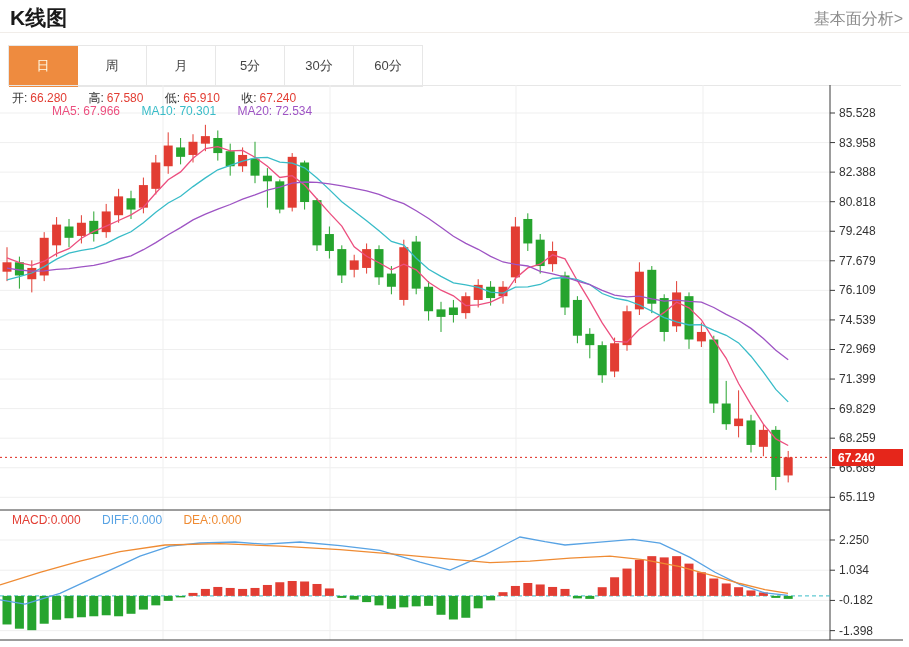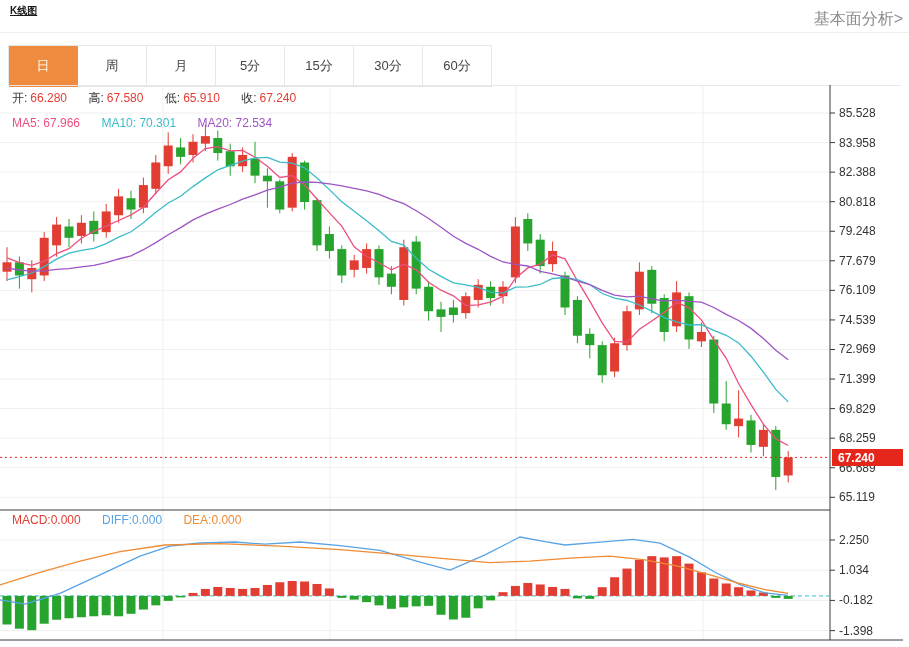--- a/index.html
+++ b/index.html
@@ -1,18 +1,18 @@
 <!DOCTYPE html>
 <html><head>
 <meta charset="utf-8">
 <style>
   html,body{margin:0;padding:0;background:#fff;}
   #app{position:relative;width:909px;height:647px;background:#fff;overflow:hidden;
        font-family:"Liberation Sans","DejaVu Sans",sans-serif;}
-  .title{position:absolute;left:10px;top:4px;font-size:10px;font-weight:700;color:#1a1a1a;text-decoration:underline;}
+  .title{position:absolute;left:10px;top:4px;font-size:21px;font-weight:700;color:#1a1a1a;}
   .toplink{position:absolute;right:6px;top:9px;font-size:16px;color:#8c8c8c;cursor:pointer;}
   .divider{position:absolute;left:0;top:32px;width:909px;height:1px;background:#f1ede9;}
   .tabs{position:absolute;left:8px;top:45px;height:40px;display:flex;border-top:1px solid #e7e7e7;
         border-left:1px solid #e7e7e7;}
   .tabs-underline{position:absolute;left:8px;top:85px;width:893px;height:1px;background:#e7e7e7;}
   .tab{width:68px;height:40px;line-height:40px;text-align:center;font-size:13px;color:#444;
        border-right:1px solid #e7e7e7;border-bottom:1px solid #e7e7e7;background:#fff;cursor:pointer;}
   .tab.active{background:#ee8b3f;color:#fffbe8;border-color:#ee8b3f;}
   .legend{position:absolute;left:12px;font-size:12px;white-space:nowrap;z-index:5;}
   .legend span{margin-right:3px;}
@@ -25,34 +25,33 @@
 <div id="app">
   <div class="title">K线图</div>
   <div class="toplink">基本面分析&gt;</div>
   <div class="divider"></div>
 
   <div class="tabs">
     <div class="tab active">日</div>
     <div class="tab">周</div>
     <div class="tab">月</div>
     <div class="tab">5分</div>
-    <div class="tab">15分</div>
     <div class="tab">30分</div>
     <div class="tab">60分</div>
   </div>
   <div class="tabs-underline"></div>
 
   <div class="legend" style="top:90px;text-align:center;">
     <span style="color:#333">开:</span><span style="color:#e23d33">66.280</span><span class="lg-gap"></span>
     <span style="color:#333">高:</span><span style="color:#e23d33">67.580</span><span class="lg-gap"></span>
     <span style="color:#333">低:</span><span style="color:#e23d33">65.910</span><span class="lg-gap"></span>
     <span style="color:#333">收:</span><span style="color:#e23d33">67.240</span>
   </div>
 
-  <div class="legend" style="top:116px;">
+  <div class="legend" style="top:104px;margin-left:40px;">
     <span style="color:#ec4f7f">MA5: 67.966</span><span class="lg-gap"></span>
     <span style="color:#39bcc8">MA10: 70.301</span><span class="lg-gap"></span>
     <span style="color:#9e54c4">MA20: 72.534</span>
   </div>
 
   <div class="legend" style="top:513px;">
     <span style="color:#e23d33">MACD:0.000</span><span class="lg-gap"></span>
     <span style="color:#58a3e4">DIFF:0.000</span><span class="lg-gap"></span>
     <span style="color:#ef8b33">DEA:0.000</span>
   </div>

